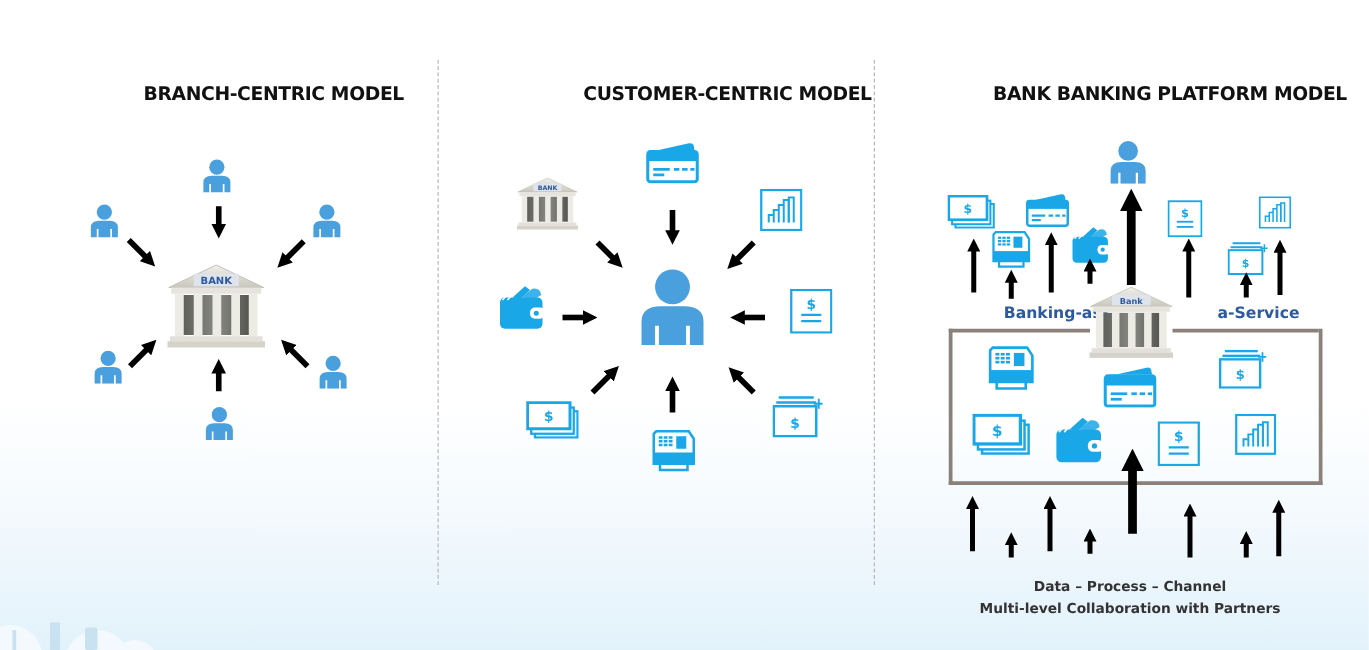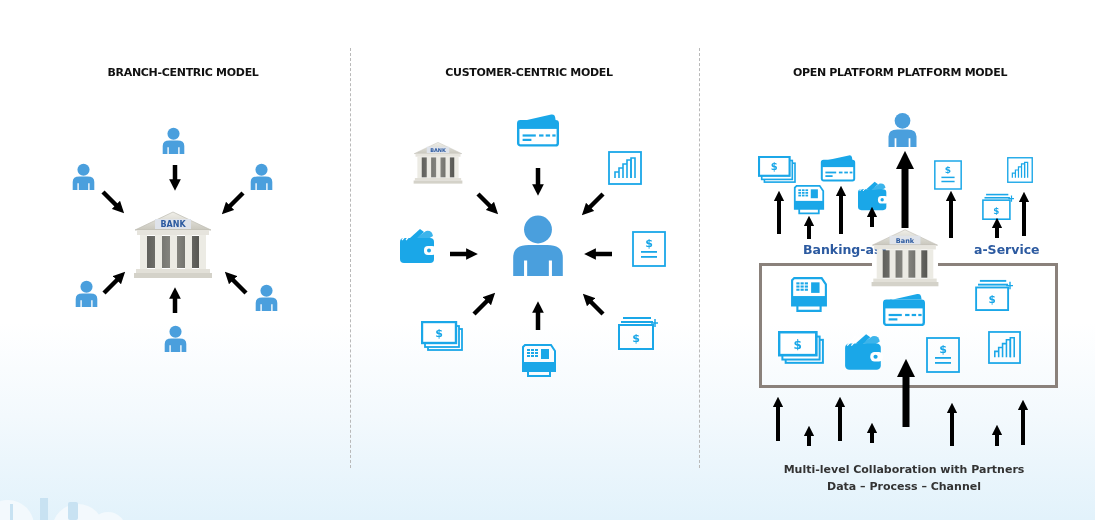--- a/index.html
+++ b/index.html
@@ -3,22 +3,22 @@
 <meta charset="utf-8">
 <style>
   html, body { margin: 0; padding: 0; }
   body {
     width: 1095px; height: 520px; position: relative; overflow: hidden;
     background: linear-gradient(to bottom, #ffffff 0%, #ffffff 62%, #f3f9fd 80%, #e2f2fb 100%);
     font-family: "Liberation Sans", sans-serif;
   }
   .title {
     position: absolute; top: 66px; font-family: "DejaVu Sans", sans-serif;
-    font-weight: bold; font-size: 11px; color: #111; letter-spacing: -0.3px;
-    white-space: nowrap; transform: translateX(-50%);
+    font-weight: bold; font-size: 15px; color: #111; letter-spacing: -0.3px;
+    white-space: nowrap; transform: translateX(-50%); margin-left: 36px;
   }
   .divider { position: absolute; top: 48px; height: 420px; width: 0; border-left: 1px dashed #b9b9b9; }
   svg.ic { position: absolute; overflow: visible; }
   .baas {
     position: absolute; top: 242px; font-family: "DejaVu Sans", sans-serif;
     font-weight: bold; font-size: 12.5px; color: #2c5aa0; white-space: nowrap;
   }
   .platform-box {
     position: absolute; left: 759px; top: 263px; width: 293px; height: 122px;
     border: 3px solid #8a817b; border-top: none;
@@ -124,22 +124,22 @@
       <rect x="2" y="19" width="32" height="9" fill="#1aa7e8"></rect>
       <path d="M7 28 V33 H29 V28" fill="none" stroke="#1aa7e8" stroke-width="2"></path>
     </symbol>
     <marker id="ah" viewBox="0 0 10 10" refX="5" refY="5" markerWidth="2.6" markerHeight="2.6" orient="auto">
       <path d="M0 0 L10 5 L0 10 Z" fill="#000"></path>
     </marker>
   </defs>
 </svg>
 
 <div class="title" style="left:183px">BRANCH-CENTRIC MODEL</div>
-<div class="title" style="left:529px">CUSTOMER-CENTRIC MODEL</div>
-<div class="title" style="left:900px">OPEN PLATFORM PLATFORM MODEL</div>
+<div class="title" style="left:546px">CUSTOMER-CENTRIC MODEL</div>
+<div class="title" style="left:900px">BANK BANKING PLATFORM MODEL</div>
 
 <div class="divider" style="left:350px"></div>
 <div class="divider" style="left:699px"></div>
 
 <div>
   <svg class="ic" style="left:133px;top:210px" width="80" height="70">
       <use href="#bank"></use>
       <text x="40" y="17" font-size="8" font-weight="bold" text-anchor="middle" fill="#2c5aa0" font-family="DejaVu Sans, sans-serif">BANK</text>
     </svg>
   <svg class="ic" style="left:160px;top:127px" width="27" height="27">
@@ -295,22 +295,22 @@
       <line x1="809" y1="446" x2="809" y2="431" stroke-width="4"></line>
       <line x1="840" y1="441" x2="840" y2="402" stroke-width="4"></line>
       <line x1="872" y1="443" x2="872" y2="428" stroke-width="4"></line>
       <line x1="952" y1="446" x2="952" y2="408" stroke-width="4"></line>
       <line x1="997" y1="446" x2="997" y2="430" stroke-width="4"></line>
       <line x1="1023" y1="445" x2="1023" y2="405" stroke-width="4"></line>
     </g>
   </svg>
 
   <div class="footer">
+    <div>Data – Process – Channel</div>
     <div>Multi-level Collaboration with Partners</div>
-    <div>Data – Process – Channel</div>
   </div>
 </div>
 
 <svg class="skyline" width="140" height="34">
   <circle cx="8" cy="40" r="26" fill="#f3f9fd"></circle>
   <circle cx="78" cy="44" r="26" fill="#f3f9fd"></circle>
   <circle cx="108" cy="44" r="18" fill="#f3f9fd"></circle>
   <rect x="40" y="12" width="8" height="22" fill="#c8e2f2"></rect>
   <rect x="68" y="16" width="10" height="18" rx="2" fill="#c8e2f2"></rect>
   <rect x="10" y="18" width="3" height="16" fill="#c8e2f2"></rect>

